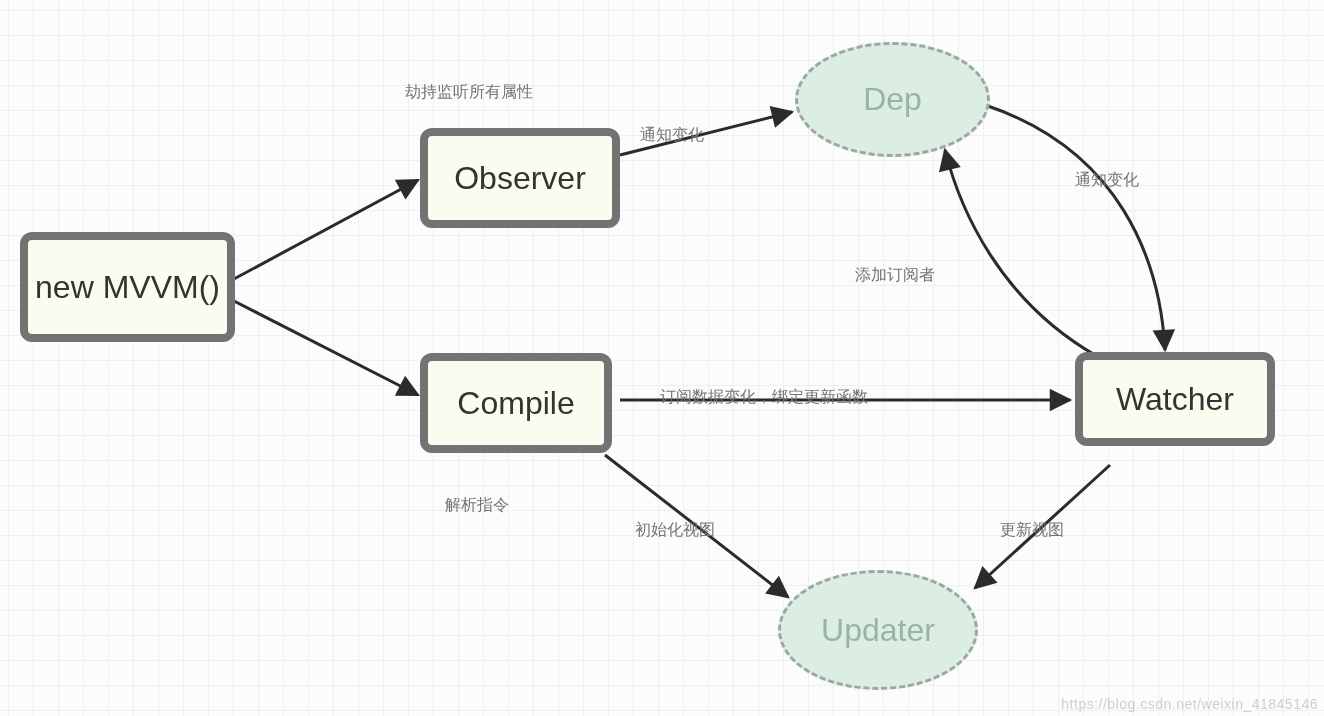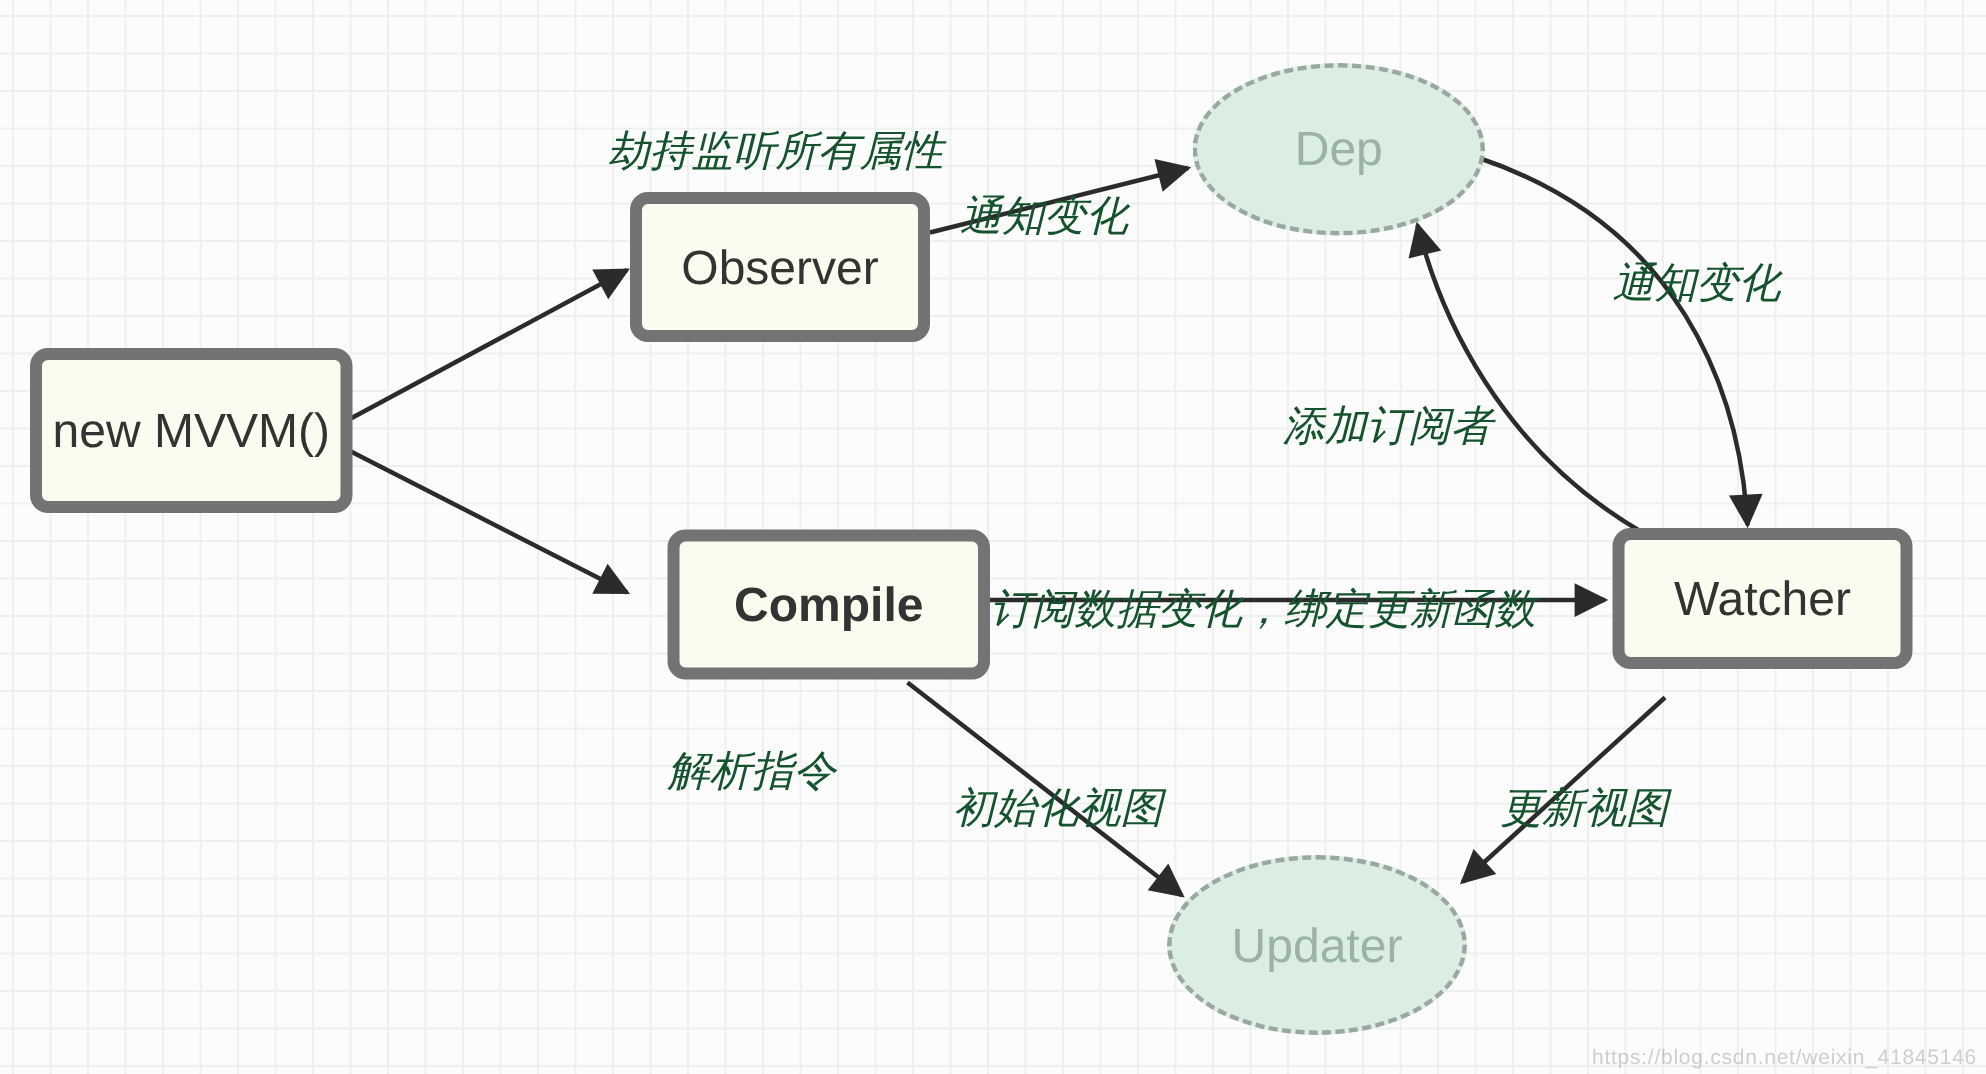--- a/index.html
+++ b/index.html
@@ -40,24 +40,23 @@
   }
   .ellipse {
     border: 3px dashed #9aa8a3;
     background: #dceee2;
     border-radius: 50%;
     color: #9ab3a8;
     font-weight: 500;
   }
   .label {
     position: absolute;
-    font-size: 28px;
-    color: #14532d;
+    font-size: 16px;
+    color: #737373;
     white-space: nowrap;
-    font-style: italic;
   }
   .watermark {
     position: absolute;
     right: 6px;
     bottom: 4px;
     font-size: 14px;
     color: rgba(120,120,120,0.35);
     letter-spacing: 0.5px;
   }
   svg.arrows {
@@ -100,21 +99,21 @@
 
   <div class="node rect" style="left:20px; top:232px; width:215px; height:110px;">
     <span>new MVVM()</span>
   </div>
 
   <div class="node rect" style="left:420px; top:128px; width:200px; height:100px;">
     <span>Observer</span>
   </div>
   <div class="label" style="left:405px; top:82px;">劫持监听所有属性</div>
 
-  <div class="node rect" style="left:445px; top:353px; width:215px; height:100px;font-weight:bold;">
+  <div class="node rect" style="left:420px; top:353px; width:192px; height:100px;">
     <span>Compile</span>
   </div>
   <div class="label" style="left:445px; top:495px;">解析指令</div>
 
   <div class="node ellipse" style="left:795px; top:42px; width:195px; height:115px;">
     <span>Dep</span>
   </div>
 
   <div class="node rect" style="left:1075px; top:352px; width:200px; height:94px;">
     <span>Watcher</span>

